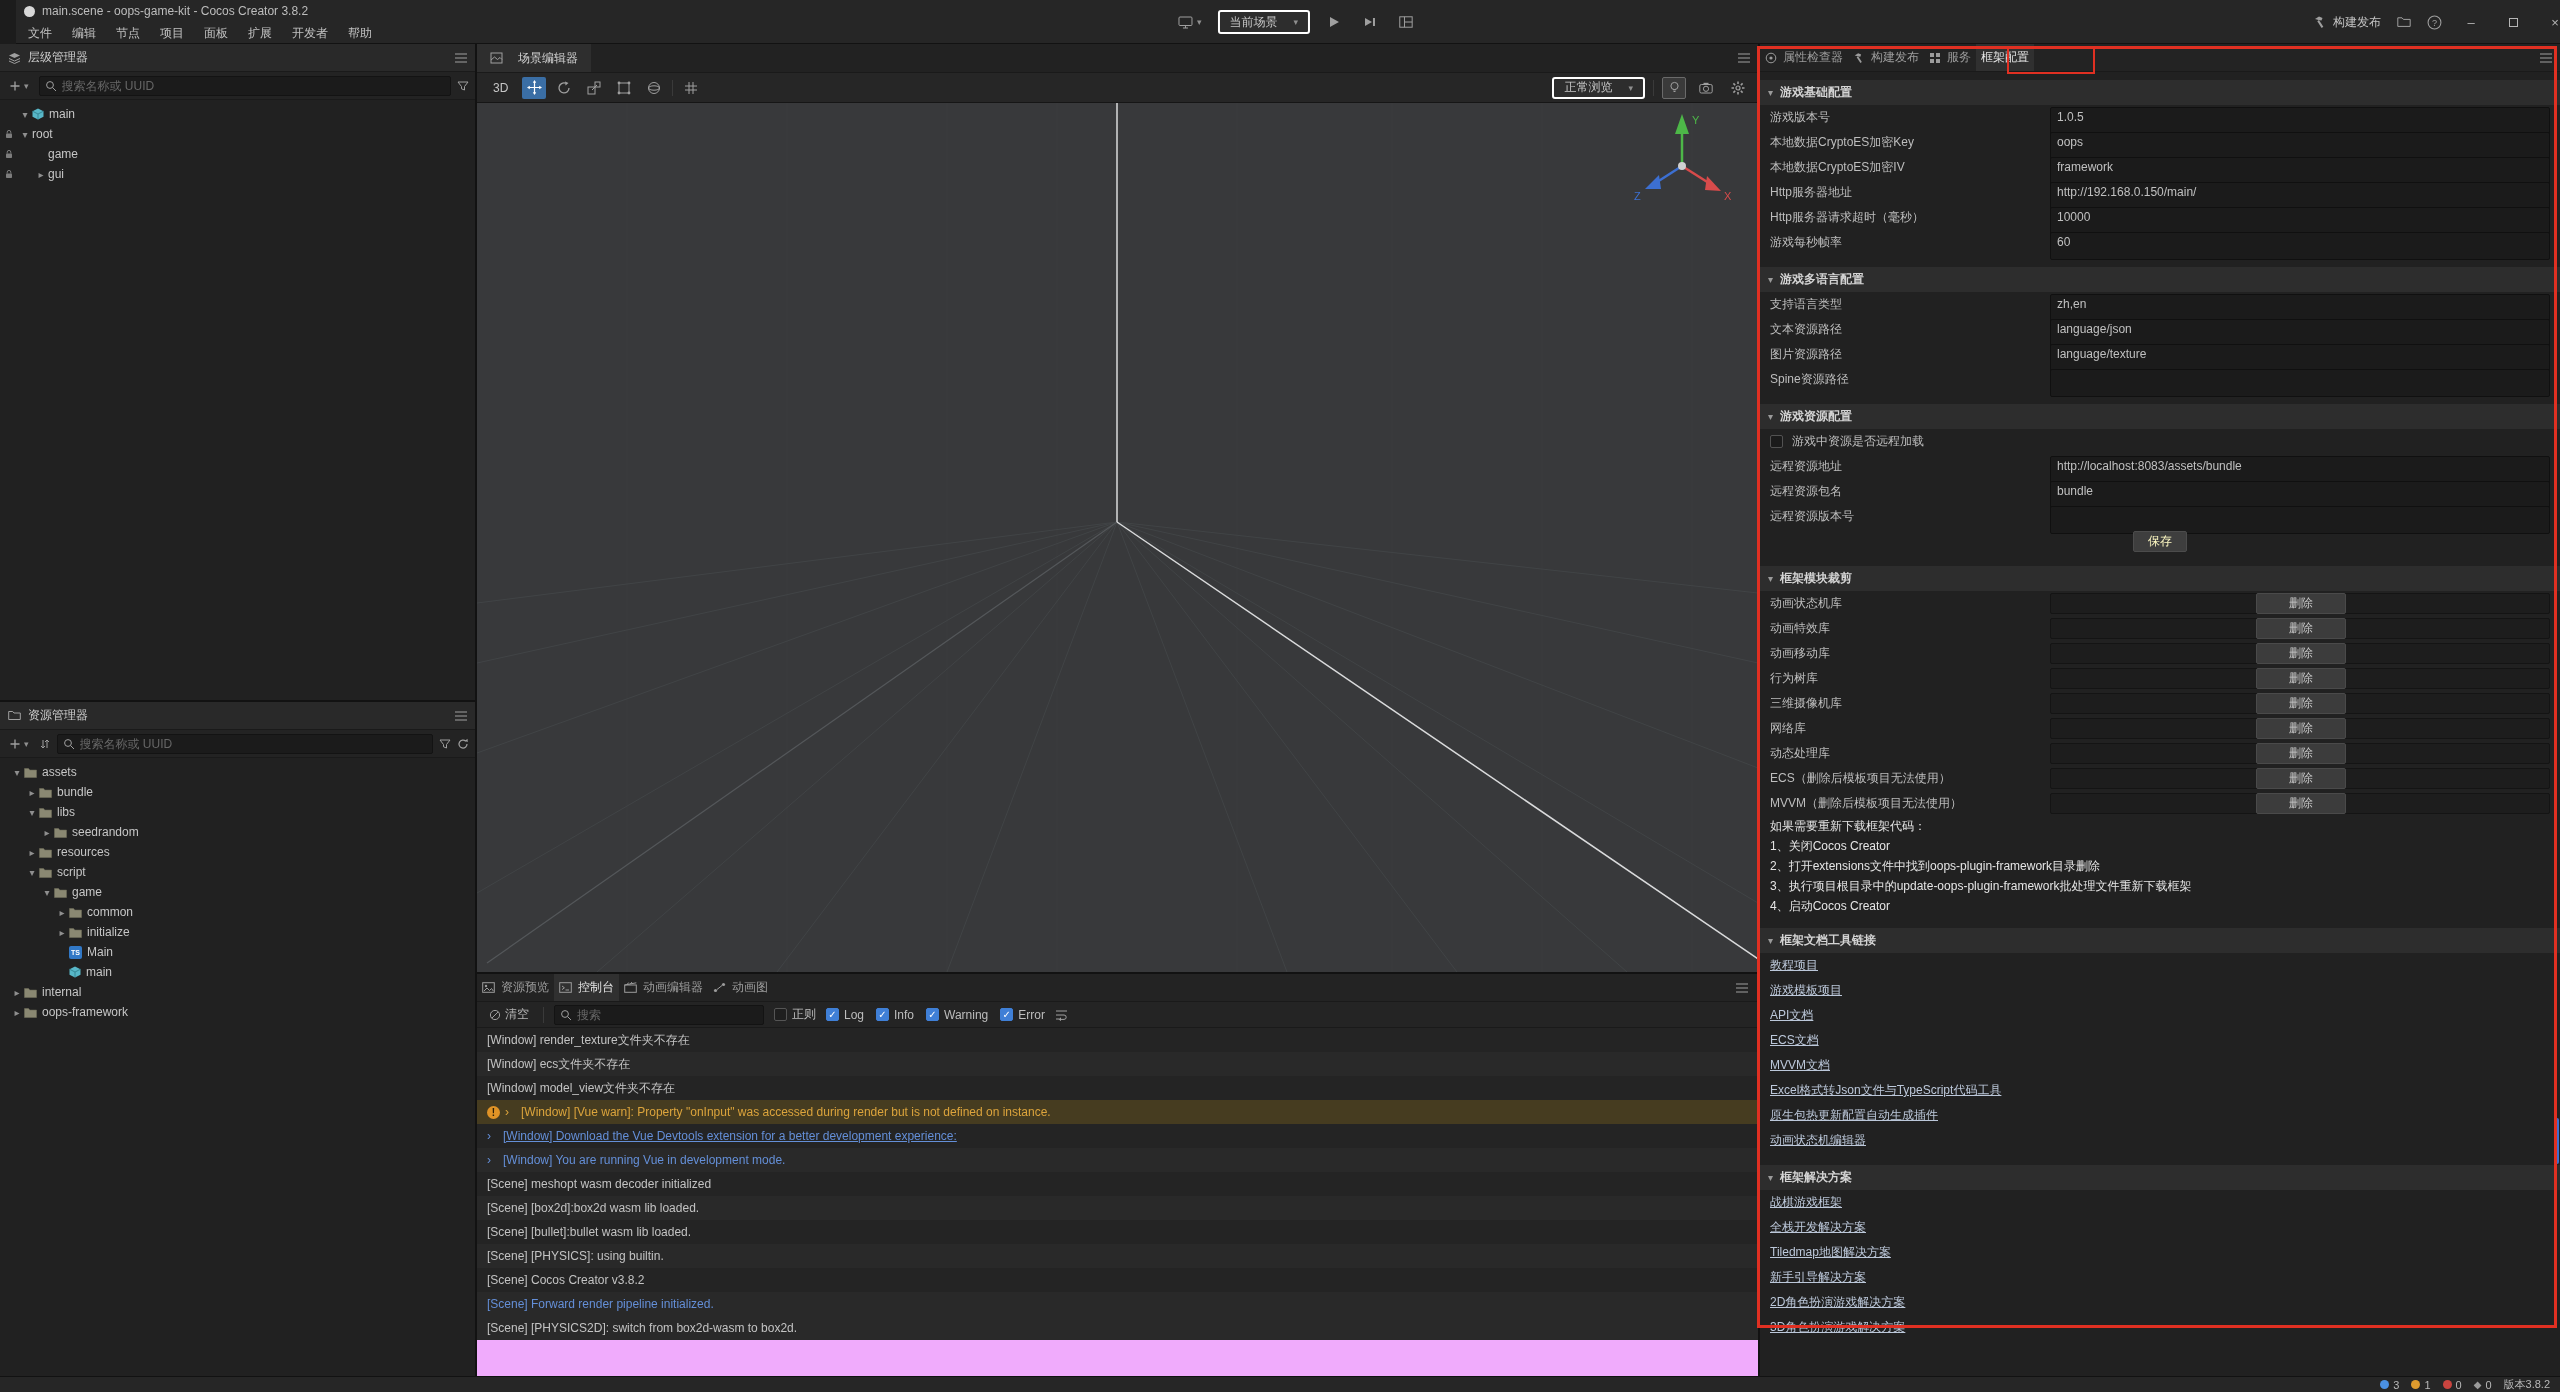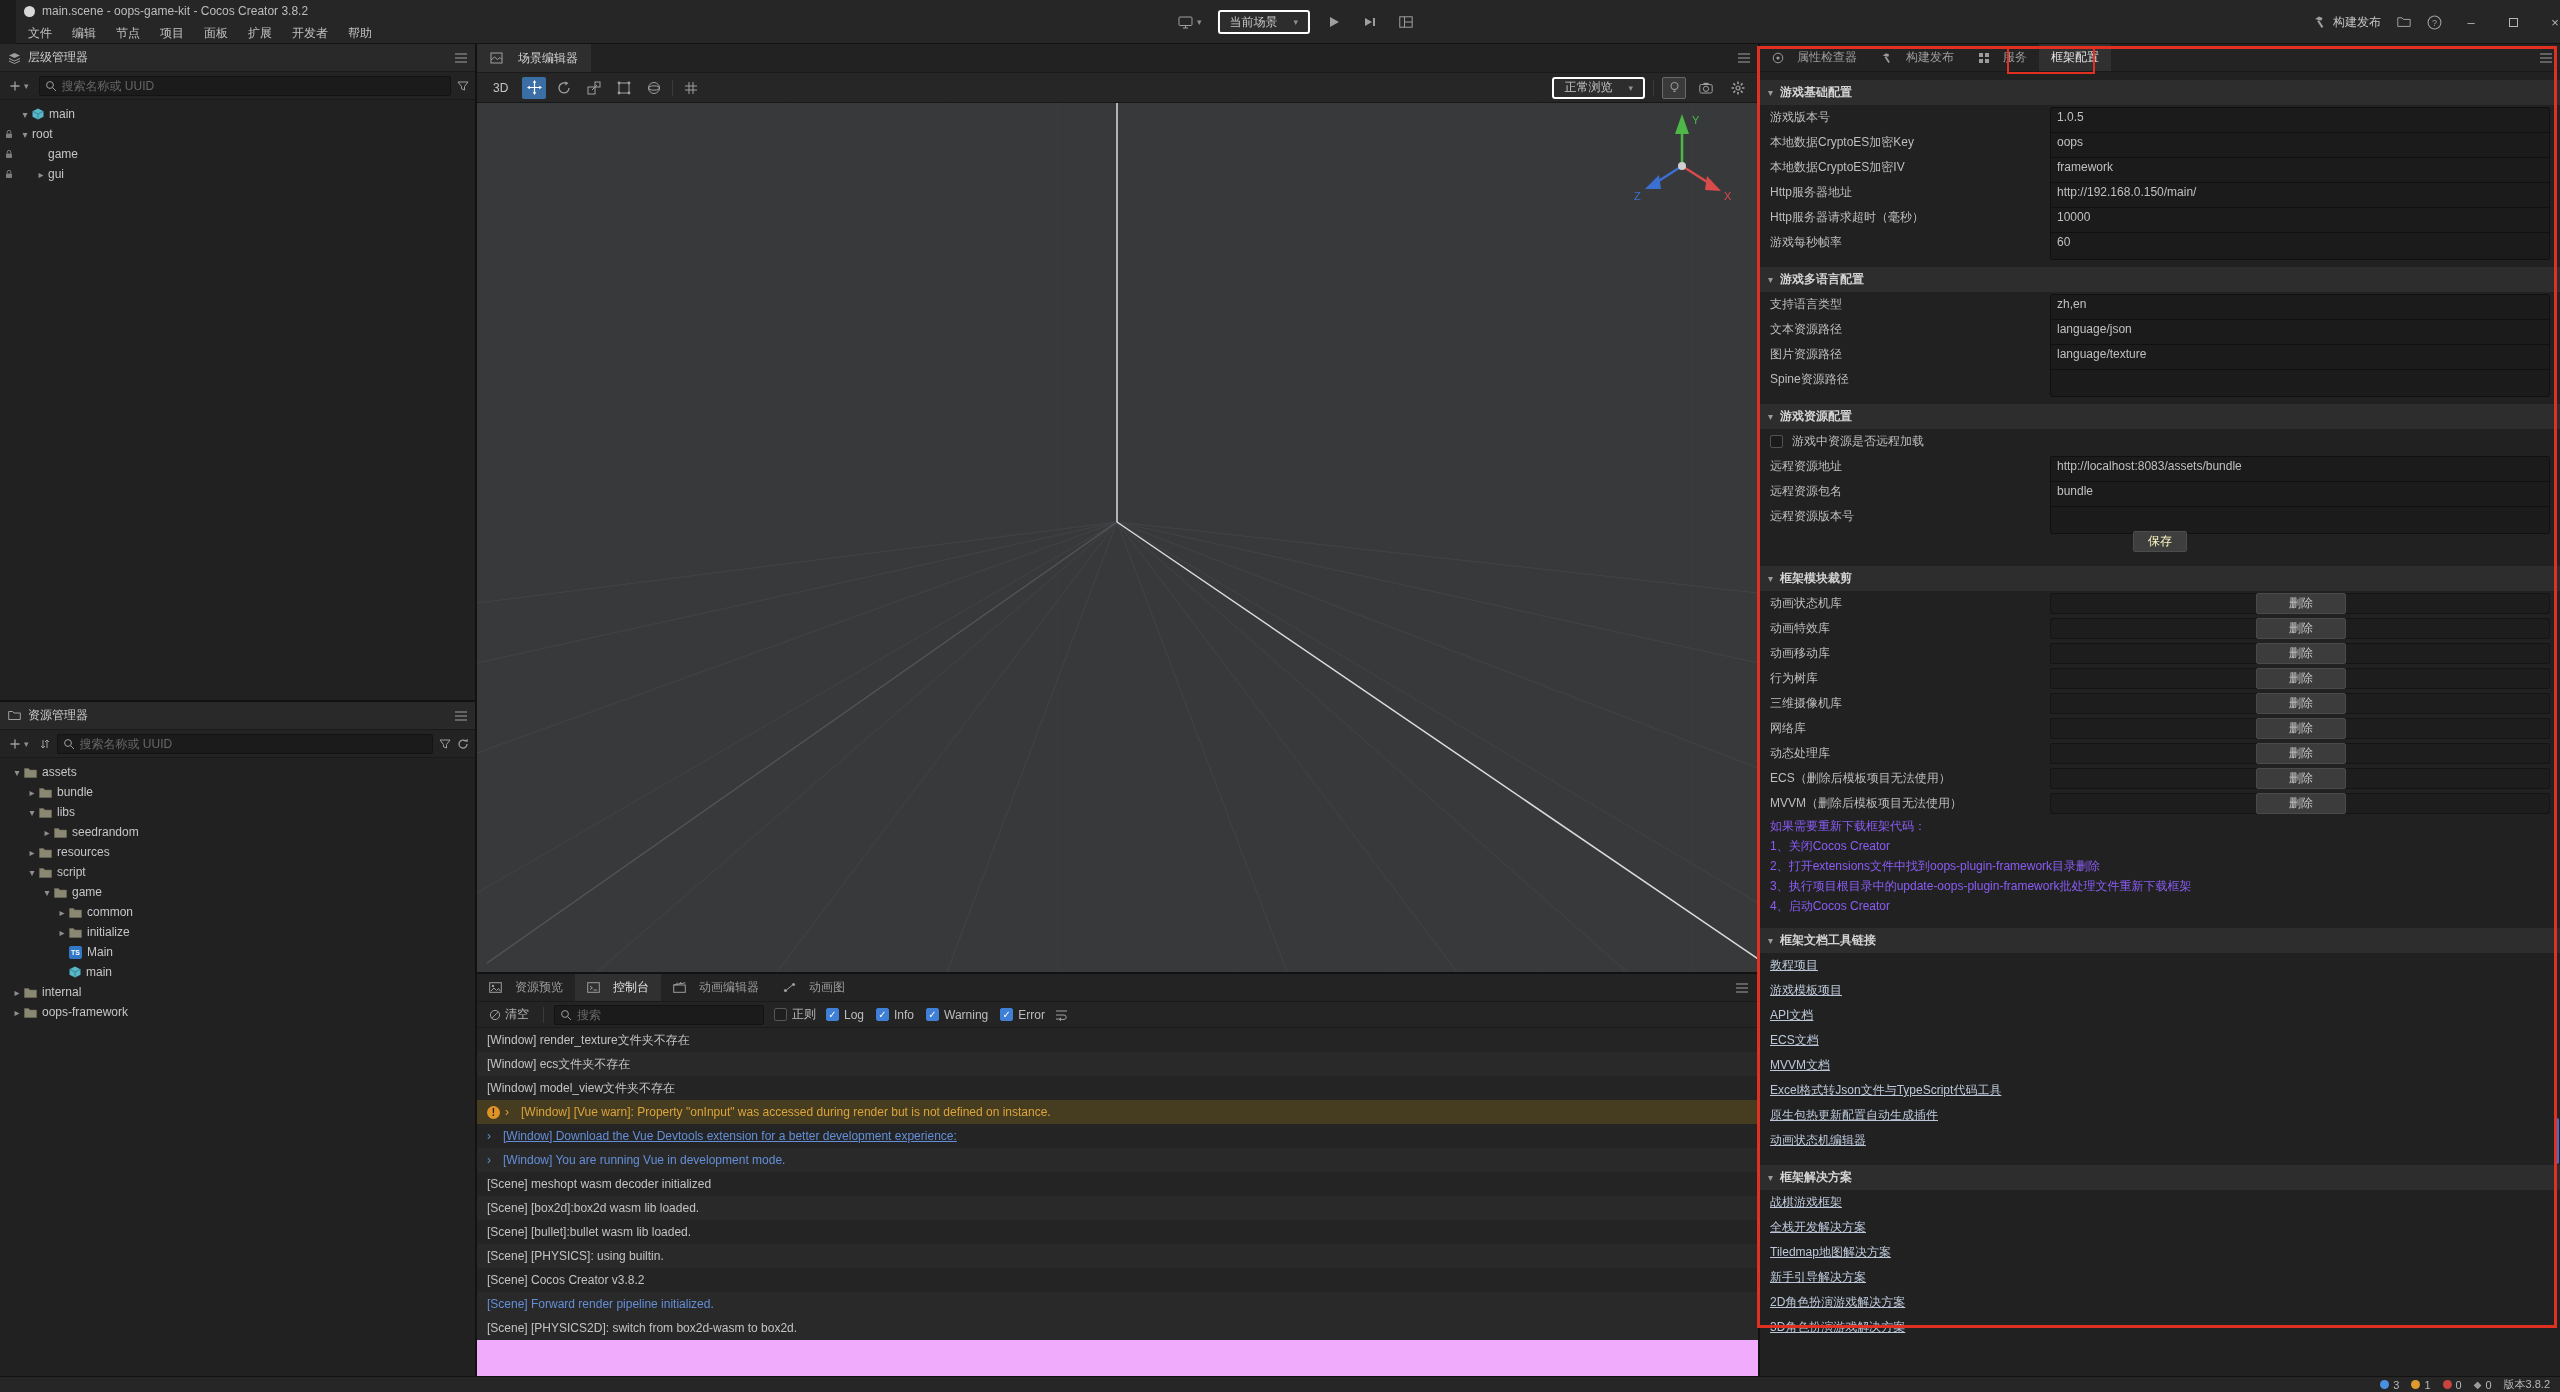--- a/index.html
+++ b/index.html
@@ -24,21 +24,21 @@
 .win-btn{width:26px;text-align:center;color:#b5b5b5;font-size:13px;}
 #win-max-glyph{display:inline-block;width:9px;height:9px;border:1px solid #b5b5b5;}
 
 
 .panel-header{height:28px;background:#292929;border-bottom:1px solid #1a1a1a;display:flex;align-items:center;padding:0 8px;gap:7px;color:#cecece;}
 .panel-header .spacer{flex:1;}
 .panel-toolbar{height:28px;display:flex;align-items:center;padding:0 6px;gap:6px;background:#232323;border-bottom:1px solid #1a1a1a;}
 .search-box{flex:1;height:20px;background:#1b1b1b;border:1px solid #131313;border-radius:2px;display:flex;align-items:center;padding:0 5px;gap:5px;}
 .search-box input{flex:1;background:transparent;border:none;outline:none;color:#c0c0c0;font:inherit;min-width:0;}
 .search-box input::placeholder{color:#666;}
-.dock-tab{display:flex;align-items:center;gap:13px;padding:0 12px;height:100%;color:#9c9c9c;}
+.dock-tab{display:flex;align-items:center;gap:6px;padding:0 5px;height:100%;color:#9c9c9c;}
 .dock-tab.active{color:#e4e4e4;background:#303030;}
 .tab-ic{color:#9c9c9c;}
 
 
 #hierarchy-panel{position:absolute;left:0;top:44px;width:477px;height:658px;background:#212121;border-right:2px solid #121212;border-bottom:2px solid #121212;}
 #assets-panel{position:absolute;left:0;top:702px;width:477px;height:674px;background:#212121;border-right:2px solid #121212;}
 .tree{padding-top:4px;}
 .tree-row{height:20px;display:flex;align-items:center;position:relative;color:#c6c6c6;white-space:nowrap;}
 .expander{width:14px;flex:none;color:#8f8f8f;font-size:10px;text-align:center;}
 .node-ic{margin-right:5px;flex:none;}
@@ -93,21 +93,21 @@
 .insp-sec-header{height:25px;line-height:25px;background:#2d2d2d;display:flex;align-items:center;gap:7px;padding-left:8px;color:#d4d4d4;font-weight:bold;}
 .sec-caret{font-size:10px;color:#9a9a9a;}
 .insp-row{height:25px;position:relative;}
 .insp-label{position:absolute;left:10px;top:0;line-height:25px;color:#bdbdbd;white-space:nowrap;max-width:275px;overflow:hidden;}
 .insp-label.cbx{left:32px;}
 .insp-field{position:absolute;left:290px;right:10px;top:2px;height:28px;background:#1b1b1b;border:1px solid #101010;border-radius:2px;padding:0 6px;line-height:19px;color:#c0c0c0;white-space:nowrap;overflow:hidden;}
 .insp-check{position:absolute;left:10px;top:6px;width:13px;height:13px;background:#1b1b1b;border:1px solid #525252;border-radius:2px;}
 .insp-strip{position:absolute;left:290px;right:10px;top:2px;height:21px;background:#1d1d1d;border:1px solid #141414;border-radius:2px;}
 .insp-del-btn{position:absolute;left:496px;width:90px;top:2px;height:21px;background:#3c3c3c;border:1px solid #4a4a4a;border-radius:2px;color:#c8c8c8;text-align:center;line-height:19px;}
 .insp-save-btn{position:absolute;left:50%;transform:translateX(-50%);top:2px;height:21px;padding:0 14px;background:#3e3e3e;border:1px solid #4c4c4c;border-radius:2px;line-height:19px;color:#fef9c3;}
-.insp-text-row{height:20px;line-height:20px;padding-left:10px;color:#8b5cf6;white-space:nowrap;}
+.insp-text-row{height:20px;line-height:20px;padding-left:10px;color:#e5e5e5;white-space:nowrap;}
 .insp-link-row{height:25px;line-height:25px;padding-left:10px;}
 .insp-link{color:#bcc8da;text-decoration:underline;}
 #insp-scrollthumb{position:absolute;right:1px;top:1074px;width:5px;height:46px;background:#3e6fd0;border-radius:2px;}
 
 
 #statusbar{position:absolute;left:0;top:1376px;width:2560px;height:16px;background:#262626;border-top:1px solid #121212;display:flex;align-items:center;justify-content:flex-end;gap:12px;padding-right:10px;font-size:11px;color:#b8b8b8;z-index:20;}
 .status-item{display:inline-flex;align-items:center;gap:4px;}
 .status-dot{width:9px;height:9px;border-radius:50%;display:inline-block;background:#888;}
 .diamond{color:#9a9a9a;font-size:10px;}
 

